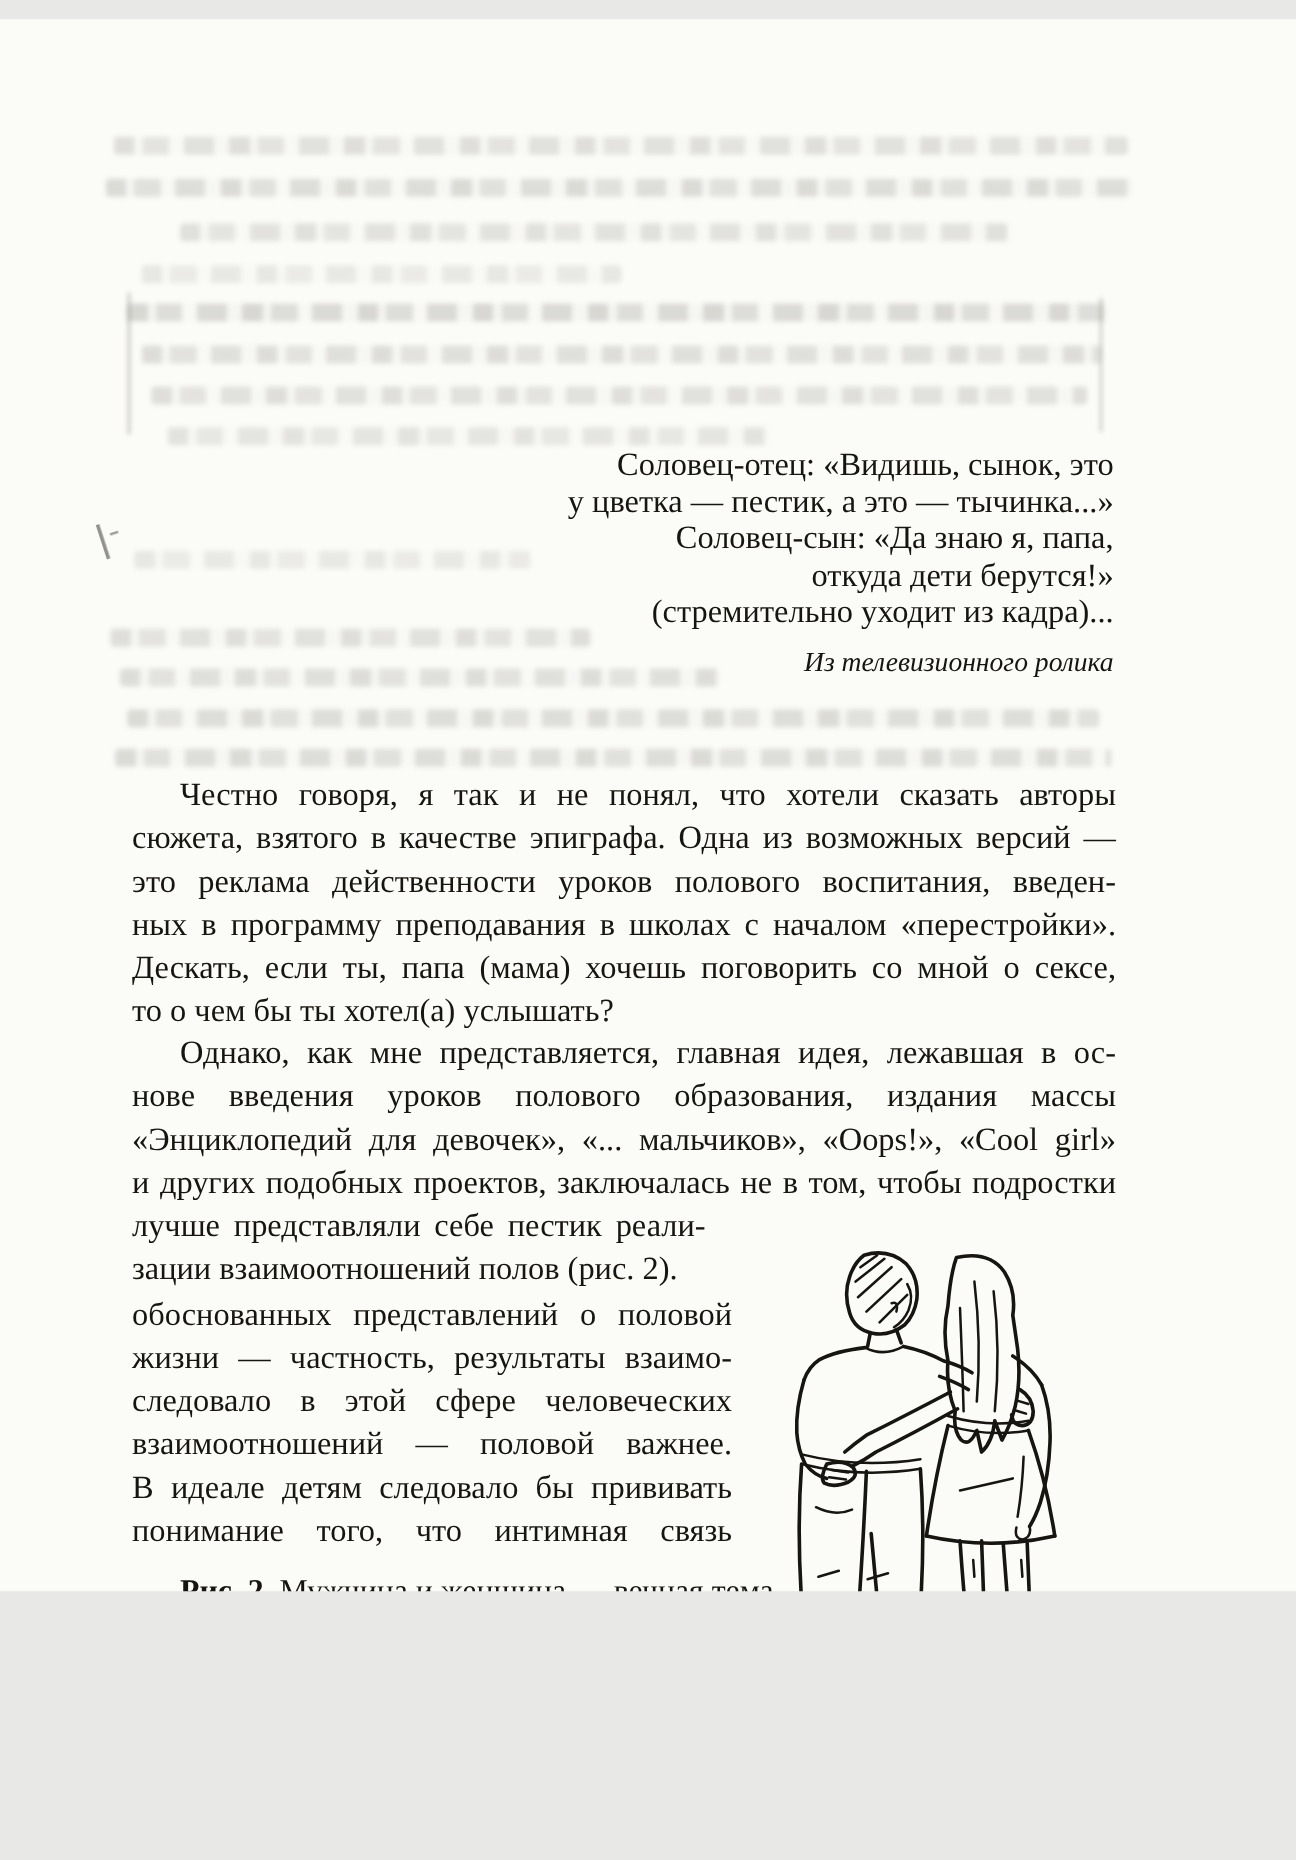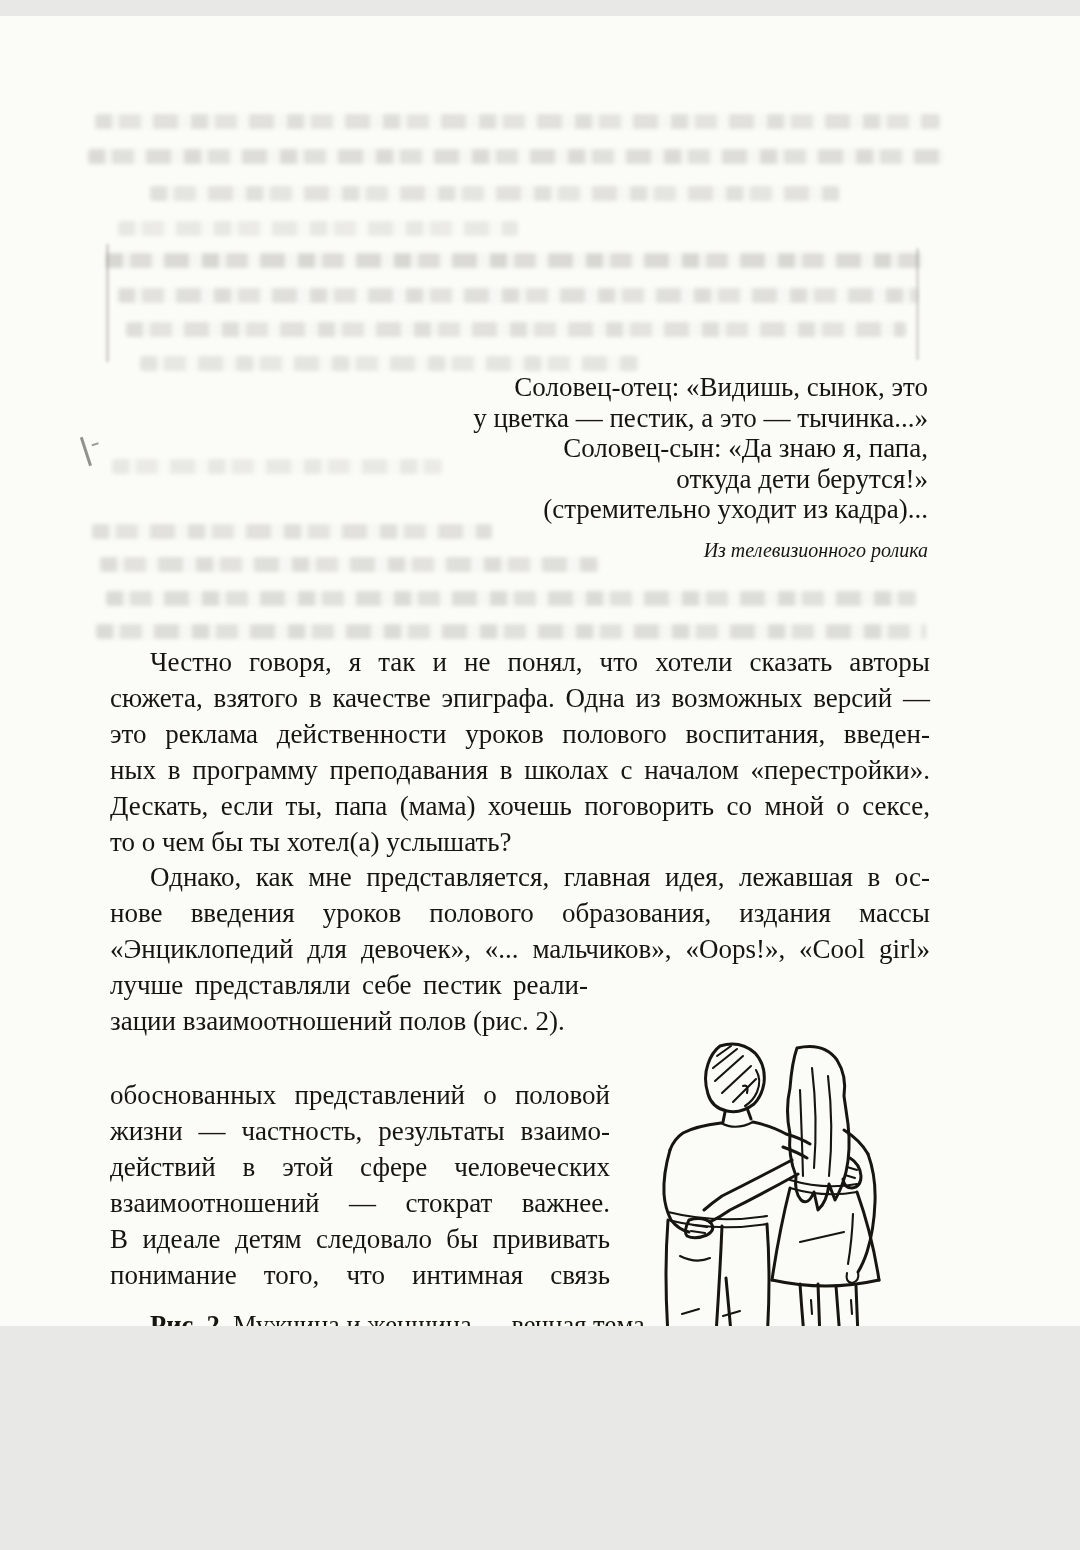--- a/index.html
+++ b/index.html
@@ -35,21 +35,21 @@
     content:"";position:absolute;left:6px;top:10px;width:7px;height:2px;
     background:rgba(60,58,52,.5);
   }
   
   .epigraph{
     position:absolute;top:356px;right:152px;width:600px;
     font-size:27px;line-height:30.5px;text-align:right;
   }
   .attribution{
     position:absolute;top:523px;right:152px;
-    font-size:20px;font-style:italic;
+    font-size:23px;font-style:italic;
   }
   
   .par{position:absolute;left:110px;font-size:27px;line-height:36px;}
   .par .ln{text-align:justify;text-align-last:justify;}
   .par .ln.end{text-align-last:left;}
   .par .ln.ind{text-indent:40px;}
   .w-full{width:820px;}
   .w-mid{width:478px;}
   .w-col{width:500px;}
   
@@ -110,29 +110,30 @@
     <div class="ln w-full">это реклама действенности уроков полового воспитания, введен-</div>
     <div class="ln w-full">ных в программу преподавания в школах с началом «перестройки».</div>
     <div class="ln w-full">Дескать, если ты, папа (мама) хочешь поговорить со мной о сексе,</div>
     <div class="ln end w-full">то о чем бы ты хотел(а) услышать?</div>
   </div>
 
   <div class="par" style="top:843px">
     <div class="ln ind w-full">Однако, как мне представляется, главная идея, лежавшая в ос-</div>
     <div class="ln w-full">нове введения уроков полового образования, издания массы</div>
     <div class="ln w-full">«Энциклопедий для девочек», «... мальчиков», «Oops!», «Cool girl»</div>
+    <div class="ln w-full">и других подобных проектов, заключалась не в том, чтобы подростки</div>
     <div class="ln w-mid">лучше представляли себе пестик реали-</div>
     <div class="ln end w-mid">зации взаимоотношений полов (рис. 2).</div>
   </div>
 
   <div class="par" style="top:1061px">
     <div class="ln w-col">обоснованных представлений о половой</div>
     <div class="ln w-col">жизни — частность, результаты взаимо-</div>
-    <div class="ln w-col">действий в этой сфере человеческих</div>
-    <div class="ln w-col">взаимоотношений — стократ важнее.</div>
+    <div class="ln w-col">следовало в этой сфере человеческих</div>
+    <div class="ln w-col">взаимоотношений — половой важнее.</div>
     <div class="ln w-col">В идеале детям следовало бы прививать</div>
     <div class="ln w-col">понимание того, что интимная связь</div>
   </div>
 
   <div class="figure">
     <svg viewBox="0 0 334 436" xmlns="http://www.w3.org/2000/svg">
 
       <path class="thin" d="M4 398 Q70 386 130 390 Q195 394 248 384 Q272 379 300 371"></path>
 
       <path d="M116 12 Q136 6 151 19 Q162 31 160 49 Q158 62 150 70 Q137 80 123 77 Q108 74 104 60 Q99 44 104 30 Q108 18 116 12 Z"></path>

